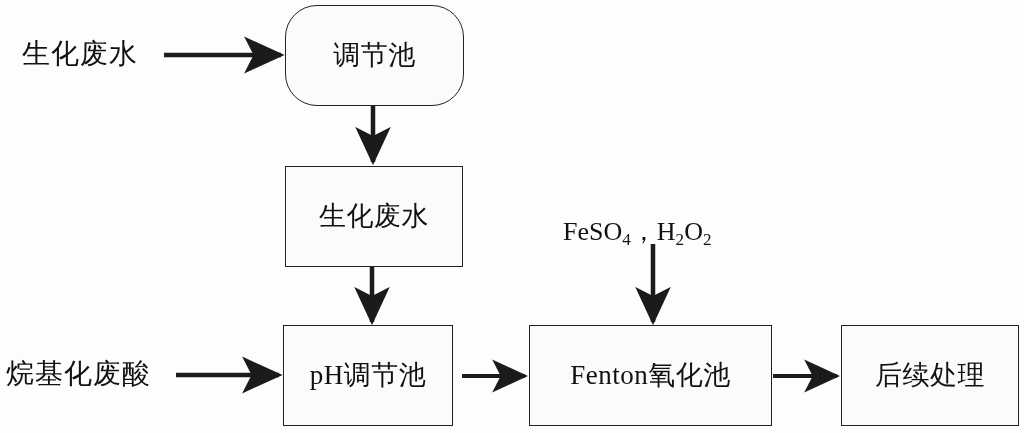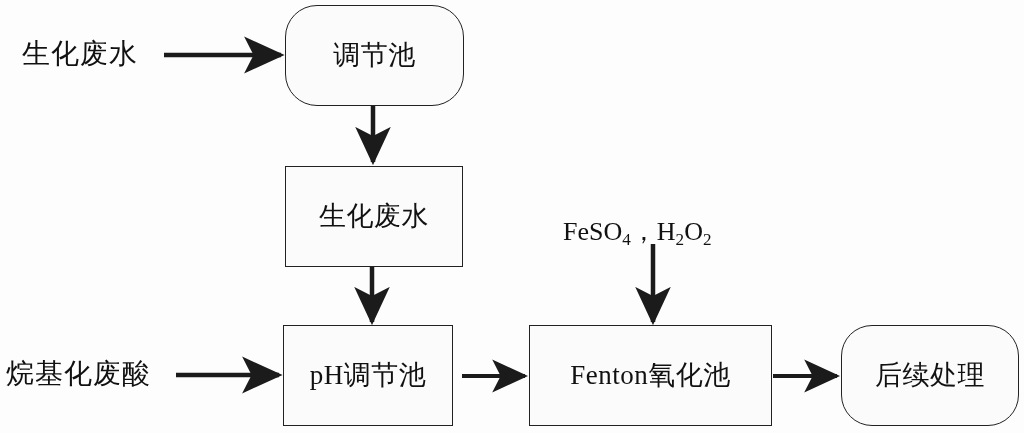--- a/index.html
+++ b/index.html
@@ -109,17 +109,17 @@
   </div>
 
   <div class="node" style="left:283px; top:325px; width:170px; height:101px;">
     <span class="node-label">pH调节池</span>
   </div>
 
   <div class="node" style="left:529px; top:325px; width:243px; height:101px;text-align:right;">
     <span class="node-label">Fenton氧化池</span>
   </div>
 
-  <div class="node" style="left:841px; top:325px; width:178px; height:101px;border-radius:31px;">
+  <div class="node" style="left:841px; top:325px; width:178px; height:101px;">
     <span class="node-label">后续处理</span>
   </div>
 
 </div>
 
 </body></html>

